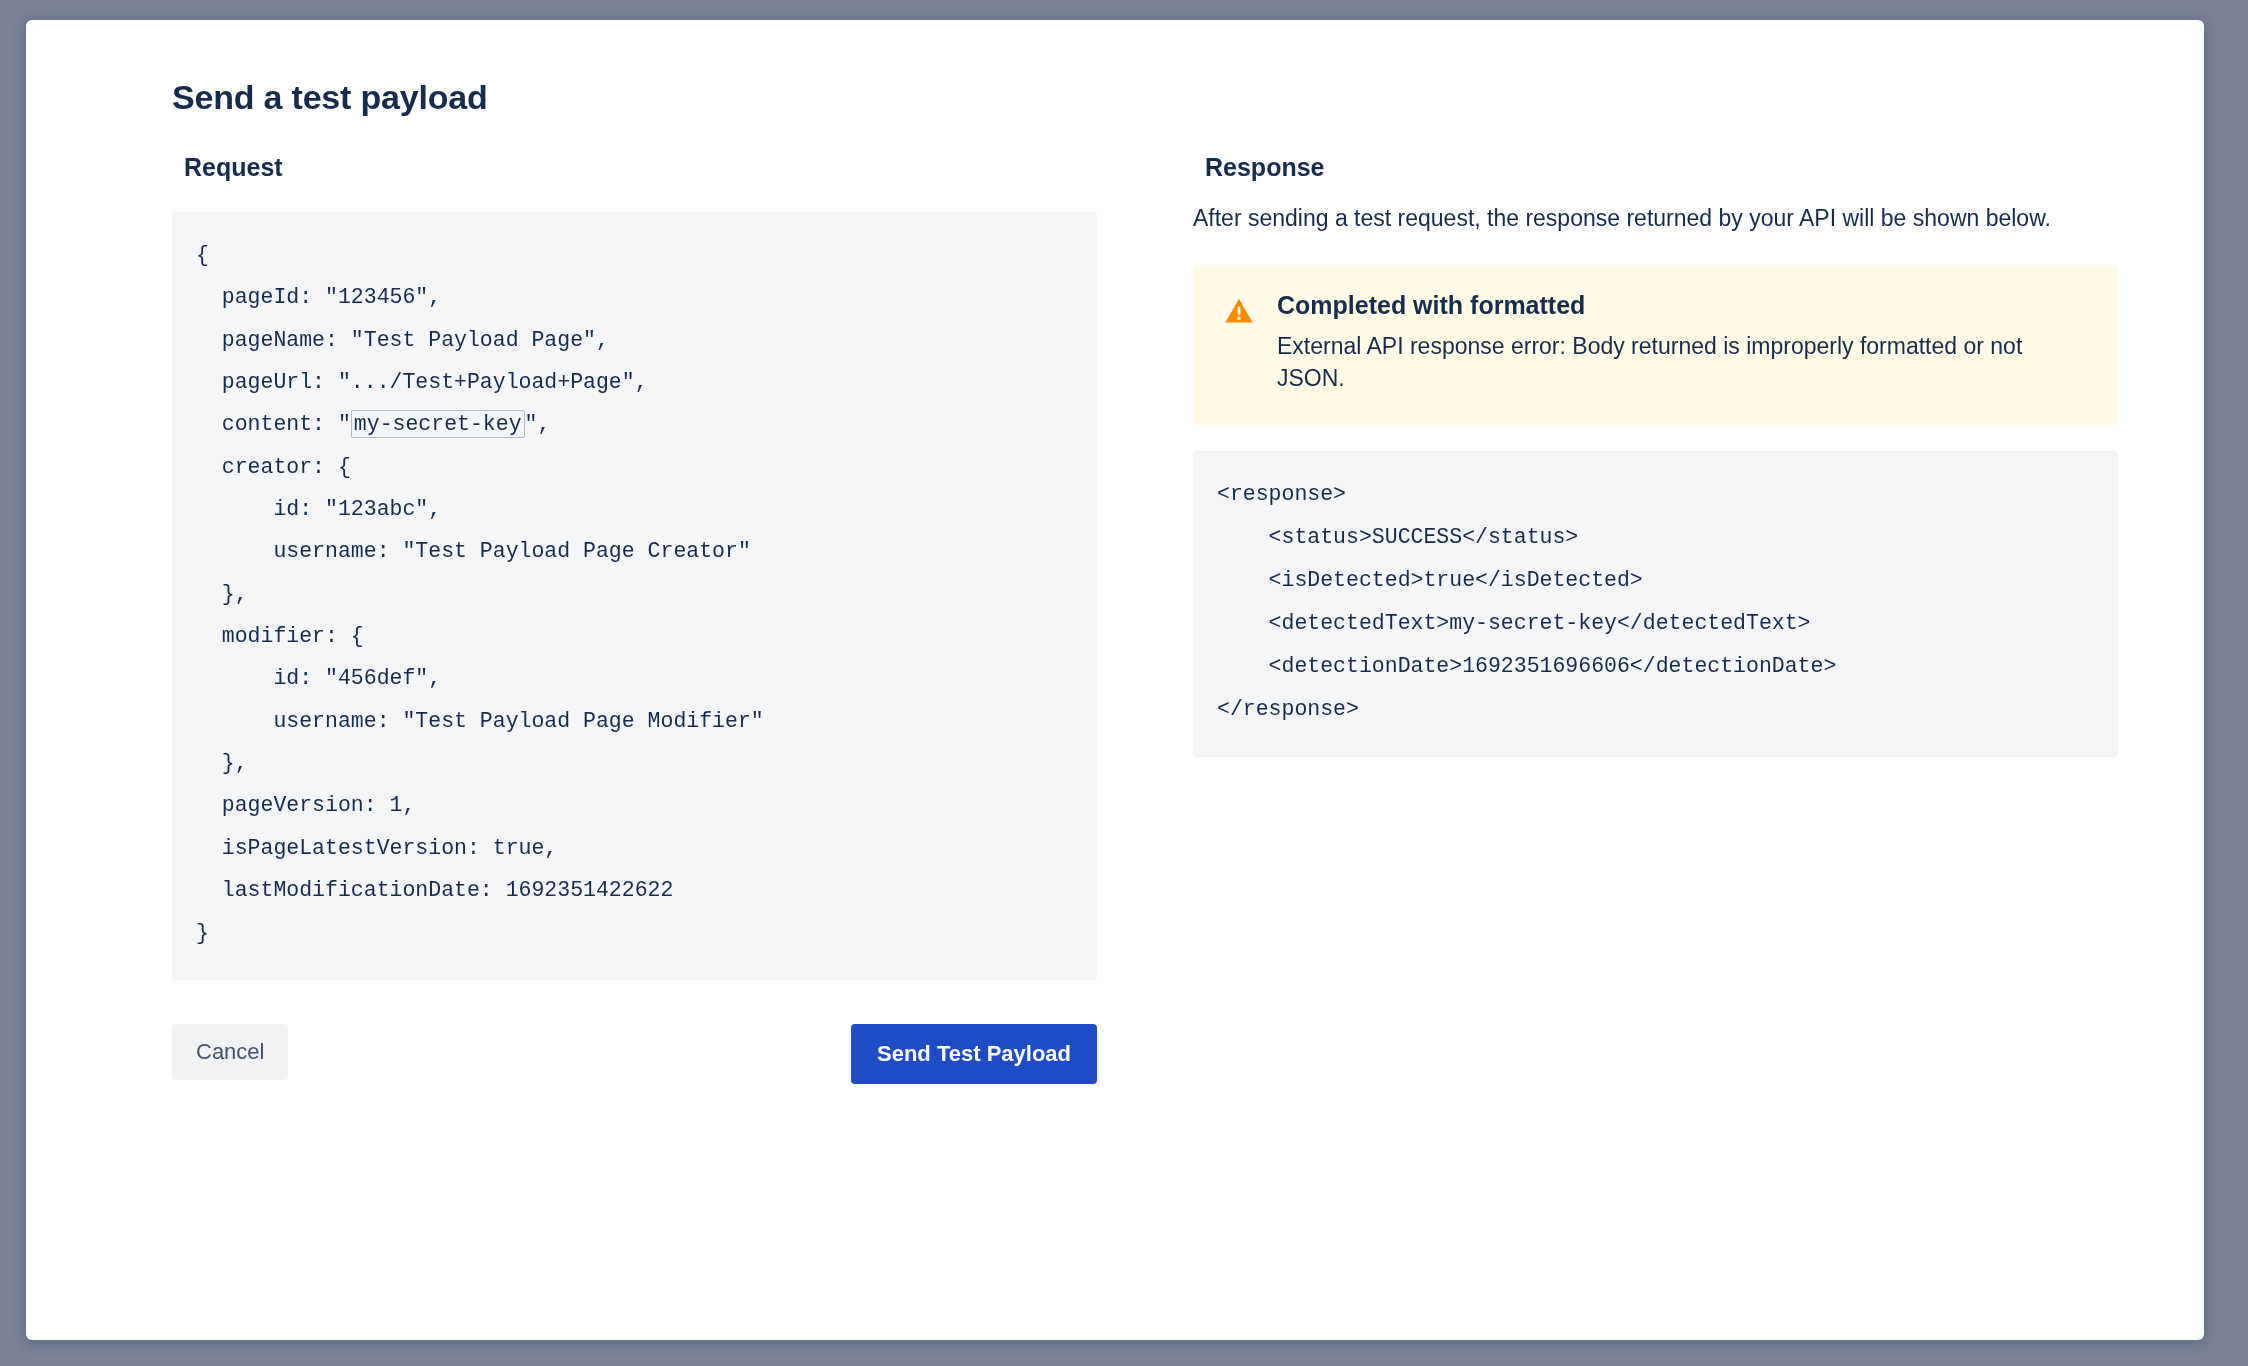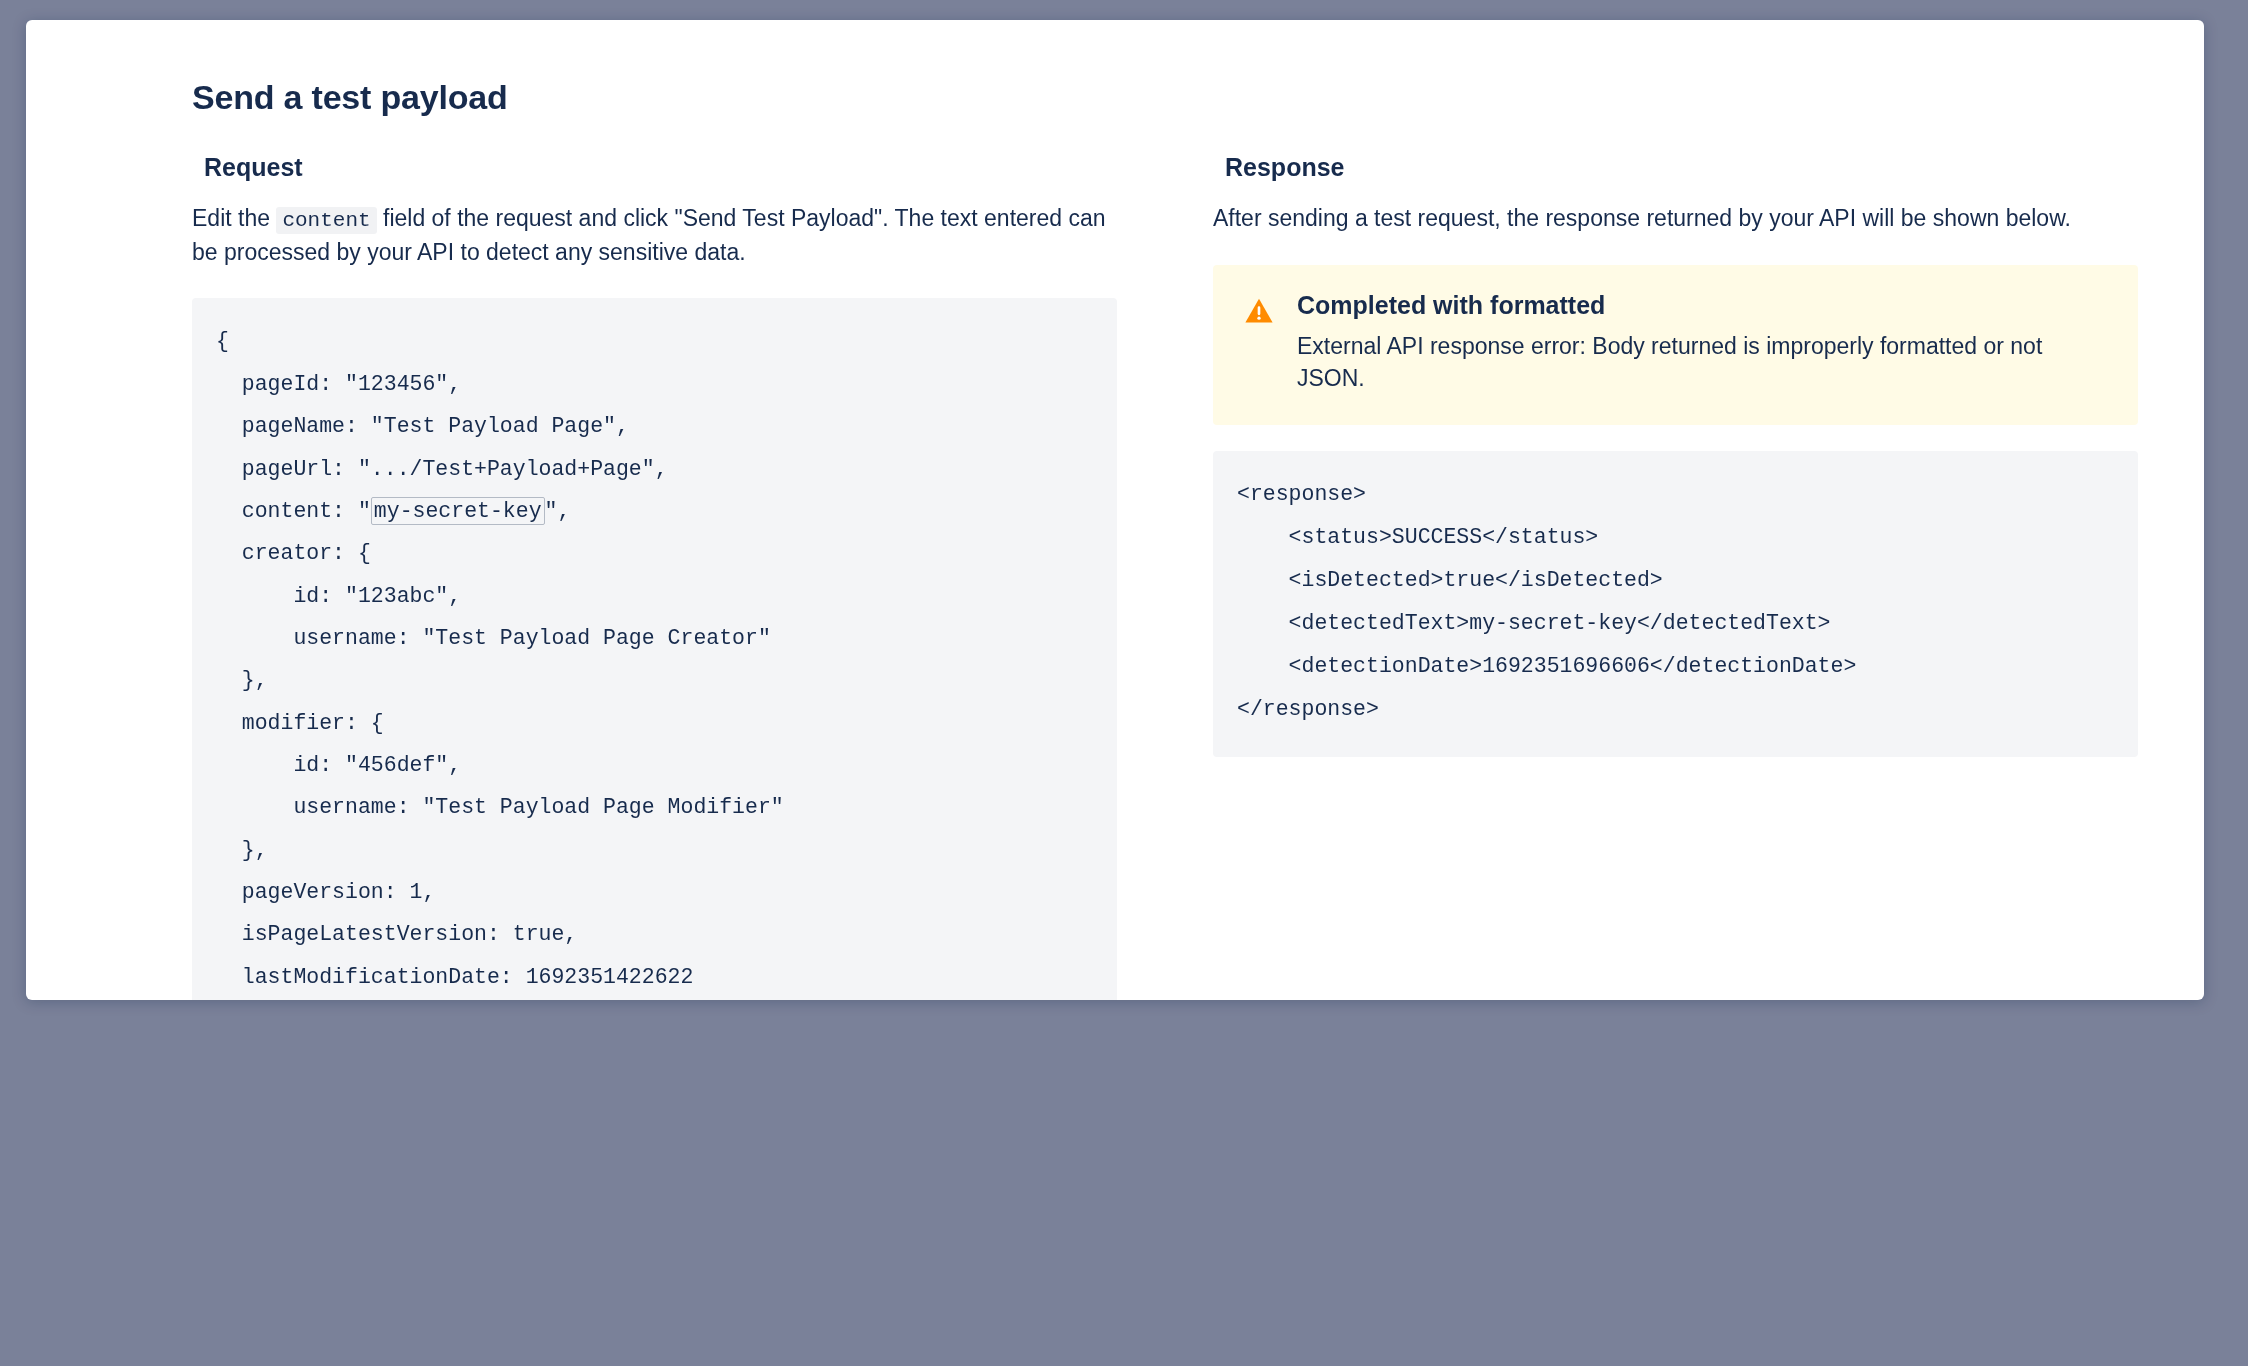--- a/index.html
+++ b/index.html
@@ -12,26 +12,26 @@
     background: #7a8199;
     font-family: "Liberation Sans", sans-serif;
     -webkit-font-smoothing: antialiased;
   }
 
   .modal {
     position: absolute;
     left: 26px;
     top: 20px;
     width: 2178px;
-    height: 980px;
+    height: 1320px;
     background: #ffffff;
     border-radius: 6px;
     box-shadow: 0 2px 14px rgba(9, 30, 66, 0.25);
     box-sizing: border-box;
-    padding: 46px 60px 0 80px;
+    padding: 46px 60px 0 60px;
     overflow: hidden;
   }
 
   .modal-title {
     font-size: 34px;
     font-weight: bold;
     color: #172b4d;
     letter-spacing: -0.2px;
     margin: 12px 0 0 86px;
   }
@@ -157,21 +157,20 @@
 <body>
 
 <div class="modal">
 
   <h1 class="modal-title">Send a test payload</h1>
 
   <div class="columns">
 
     <div class="col-left">
       <h2 class="section-heading">Request</h2>
-      <p class="para"><span>Edit the </span><code class="inline">content</code><span> field of the request and click "Send Test Payload". The text entered can be processed by your API to detect any sensitive data.</span></p>
 
       <div class="code-block request"><span>{
   pageId: "123456",
   pageName: "Test Payload Page",
   pageUrl: ".../Test+Payload+Page",
   content: "</span><span class="field-highlight">my-secret-key</span><span>",
   creator: {
       id: "123abc",
       username: "Test Payload Page Creator"
   },

